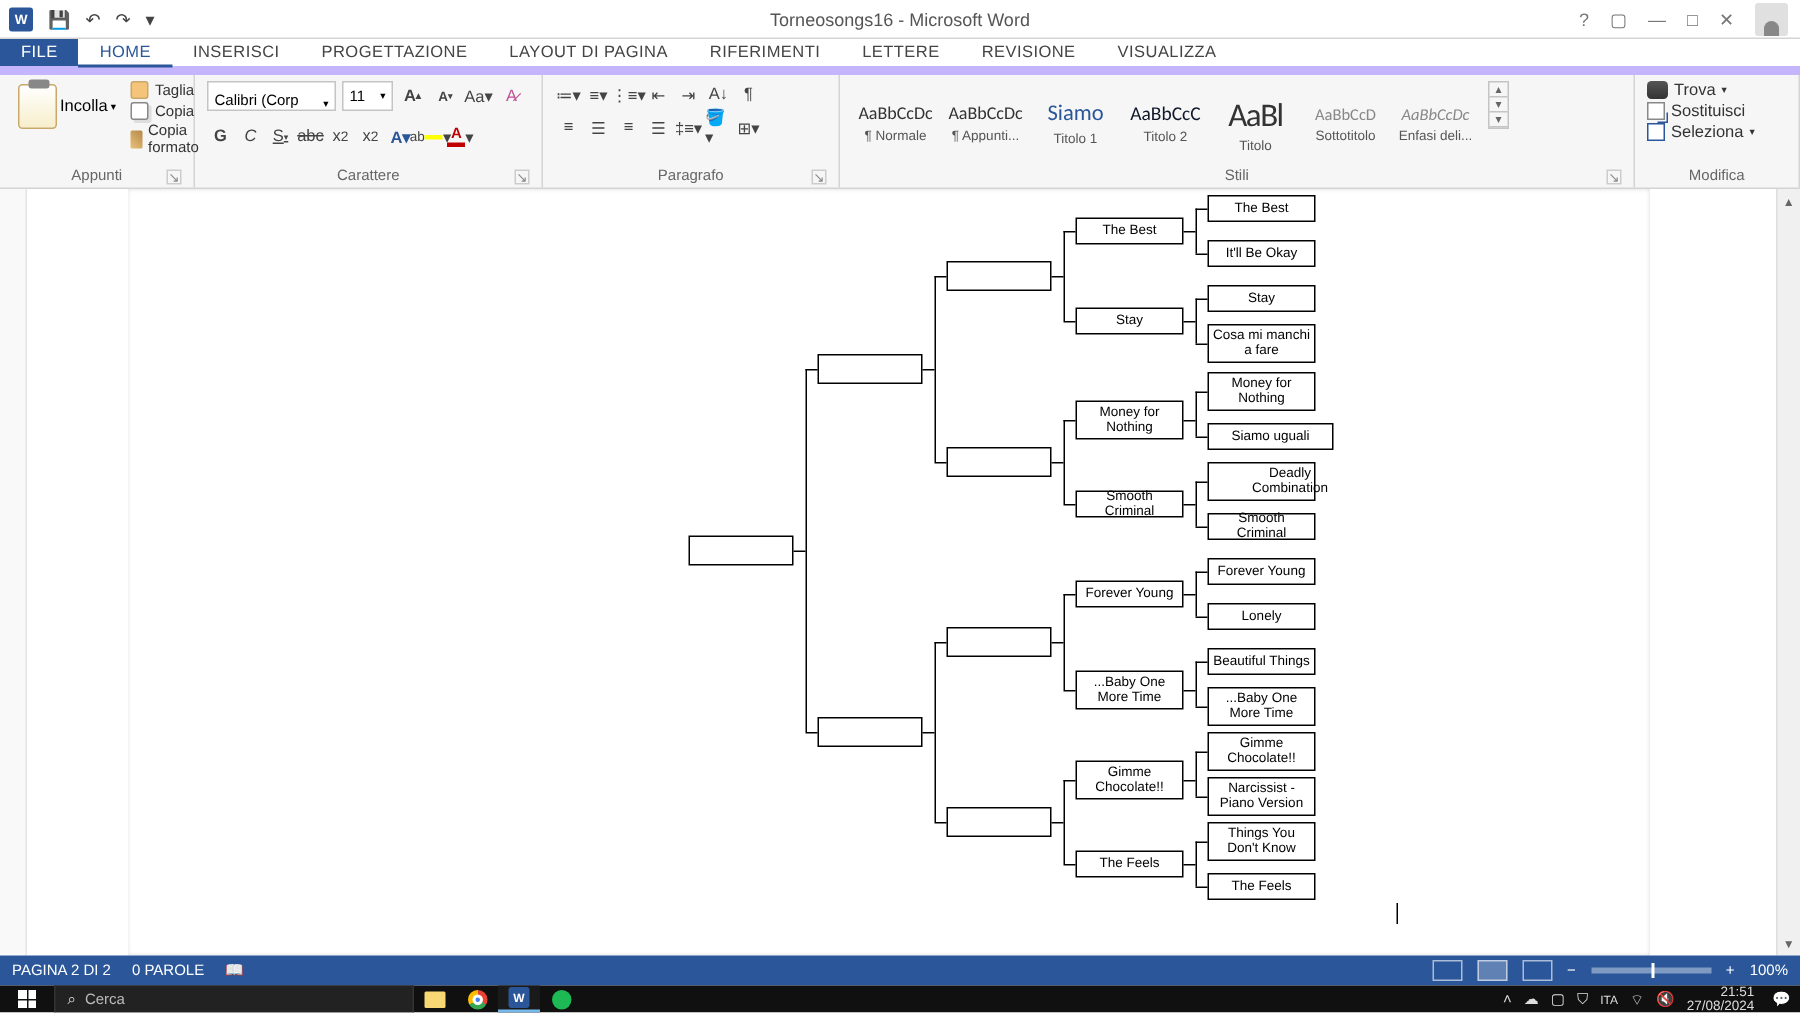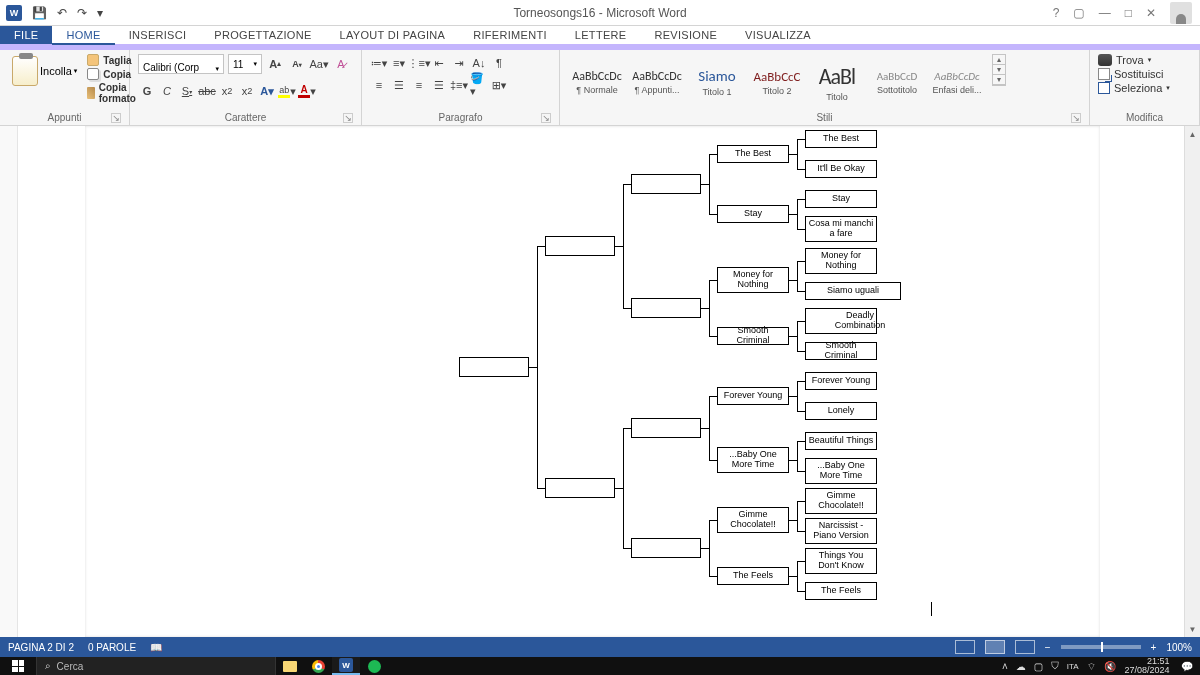--- a/index.html
+++ b/index.html
@@ -25,21 +25,21 @@
 
 .ribbon { height: 76px; background: #f6f6f6; border-bottom: 1px solid #d4d4d4; display: flex; font-size: 11px; }
 .ribbon-group { border-right: 1px solid #d4d4d4; padding: 4px 8px 2px; display: flex; flex-direction: column; }
 .ribbon-group-body { flex: 1; display: flex; align-items: flex-start; gap: 6px; }
 .ribbon-group-label { text-align: center; color: #666; font-size: 10px; padding-top: 2px; position: relative; }
 .dialog-launcher { position: absolute; right: 0; bottom: 0; font-size: 9px; color: #888; border: 1px solid #ccc; width: 10px; height: 10px; line-height: 8px; }
 
 .paste-btn { display: flex; flex-direction: row; align-items: center; gap: 2px; cursor: pointer; padding: 2px 4px; }
 .paste-icon { width: 26px; height: 30px; border: 1px solid #c9a96a; background: linear-gradient(#fff,#f7eecb); position: relative; border-radius: 3px; }
 .paste-icon::before { content:""; position:absolute; top:-4px; left:6px; width:14px;height:6px;background:#888;border-radius:2px;}
-.clip-col { display: flex; flex-direction: column; gap: 2px; font-size: 10px; color: #333; font-weight: bold; }
+.clip-col { display: flex; flex-direction: column; gap: 2px; font-size: 10px; color: #333; }
 .clip-row { display:flex; align-items:center; gap:4px; cursor:pointer;}
 .mini-ico { width:12px;height:12px;display:inline-block;background:#f4c47a;border:1px solid #c9a96a;border-radius:2px;}
 .mini-ico.copy{background:#fff;border:1px solid #888;box-shadow:2px 2px 0 #ddd;}
 .mini-ico.brush{background:linear-gradient(45deg,#e9c07a,#b5894a); border:none; border-radius:1px;}
 
 .font-row { display: flex; align-items: center; gap: 4px; margin-bottom: 4px; }
 .font-select { width: 86px; height: 20px; border: 1px solid #c4c4c4; background:#fff; font-size: 10px; padding: 0 4px; display:flex; align-items:flex-end; justify-content:space-between;}
 .size-select { width: 34px; height: 20px; border: 1px solid #c4c4c4; background:#fff; font-size: 10px; padding: 0 4px; display:flex; align-items:center; justify-content:space-between;}
 .btn-sq { width: 18px; height: 18px; display:flex; align-items:center; justify-content:center; color:#444; cursor:pointer; font-size:11px;}
 .btn-row { display:flex; align-items:center; gap:2px; }
@@ -176,21 +176,21 @@
         <span class="btn-sq" style="color:#c05097;">A̷</span>
       </div>
       <div class="btn-row">
         <span class="btn-sq" style="font-weight:bold;">G</span>
         <span class="btn-sq" style="font-style:italic;">C</span>
         <span class="btn-sq" style="text-decoration:underline;">S <span style="font-size:6px;">▾</span></span>
         <span class="btn-sq" style="text-decoration:line-through;">abc</span>
         <span class="btn-sq">x<sub>2</sub></span>
         <span class="btn-sq">x<sup>2</sup></span>
         <span class="btn-sq" style="color:#2b579a;font-weight:bold;">A▾</span>
-        <span class="btn-sq"><span style="display:flex;flex-direction:column;align-items:center;">
+        <span class="btn-sq"><span style="display:flex;flex-direction:row;align-items:center;">
               <span style="font-size:9px;">ab</span>
               <span class="highlight-swatch"></span>
             </span>▾</span>
         <span class="btn-sq"><span style="display:flex;flex-direction:column;align-items:center;">
               <span style="font-size:10px;font-weight:bold;color:#c00000;">A</span>
               <span class="color-swatch"></span>
             </span>▾</span>
       </div>
     </div>
     <div class="ribbon-group-label"><span>Carattere</span><span class="dialog-launcher">↘</span></div>
@@ -229,21 +229,21 @@
           </div>
           <div class="style-item">
             <div class="style-sample" style="font-size:12px;color:#333;">AaBbCcDc</div>
             <div class="style-name">¶ Appunti...</div>
           </div>
           <div class="style-item">
             <div class="style-sample" style="font-size:15px;color:#2b579a;">Siamo</div>
             <div class="style-name">Titolo 1</div>
           </div>
           <div class="style-item">
-            <div class="style-sample" style="font-size:13px;color:#7f1d1d;">AaBbCcC</div>
+            <div class="style-sample" style="font-size:13px;color:#0f172a;">AaBbCcC</div>
             <div class="style-name">Titolo 2</div>
           </div>
           <div class="style-item">
             <div class="style-sample" style="font-size:22px;color:#333;letter-spacing:-1px;">AaBl</div>
             <div class="style-name">Titolo</div>
           </div>
           <div class="style-item">
             <div class="style-sample" style="font-size:11px;color:#888;">AaBbCcD</div>
             <div class="style-name">Sottotitolo</div>
           </div>
@@ -286,21 +286,21 @@
 
 <div class="doc-area">
   <div class="vruler"></div>
   <div class="page">
     <div class="bracket" id="bracket">
         <div class="bx" style="left: 430px; top: 4px; width: 72px; height: 18px;">The Best</div>
         <div class="bx" style="left: 430px; top: 34px; width: 72px; height: 18px;">It'll Be Okay</div>
         <div class="bx" style="left: 430px; top: 64px; width: 72px; height: 18px;">Stay</div>
         <div class="bx" style="left: 430px; top: 90px; width: 72px; height: 26px;">Cosa mi manchi a fare</div>
         <div class="bx" style="left: 430px; top: 122px; width: 72px; height: 26px;">Money for Nothing</div>
-        <div class="bx" style="left: 430px; top: 156px; width: 96px; height: 18px;">Siamo uguali</div>
+        <div class="bx" style="left: 430px; top: 156px; width: 84px; height: 18px;">Siamo uguali</div>
         <div class="bx" style="left: 430px; top: 182px; width: 72px; height: 26px; padding-left: 40px;">Deadly Combination</div>
         <div class="bx" style="left: 430px; top: 216px; width: 72px; height: 18px;">Smooth Criminal</div>
         <div class="bx" style="left: 430px; top: 246px; width: 72px; height: 18px;">Forever Young</div>
         <div class="bx" style="left: 430px; top: 276px; width: 72px; height: 18px;">Lonely</div>
         <div class="bx" style="left: 430px; top: 306px; width: 72px; height: 18px;">Beautiful Things</div>
         <div class="bx" style="left: 430px; top: 332px; width: 72px; height: 26px;">...Baby One More Time</div>
         <div class="bx" style="left: 430px; top: 362px; width: 72px; height: 26px;">Gimme Chocolate!!</div>
         <div class="bx" style="left: 430px; top: 392px; width: 72px; height: 26px;">Narcissist - Piano Version</div>
         <div class="bx" style="left: 430px; top: 422px; width: 72px; height: 26px;">Things You Don't Know</div>
         <div class="bx" style="left: 430px; top: 456px; width: 72px; height: 18px;">The Feels</div>

